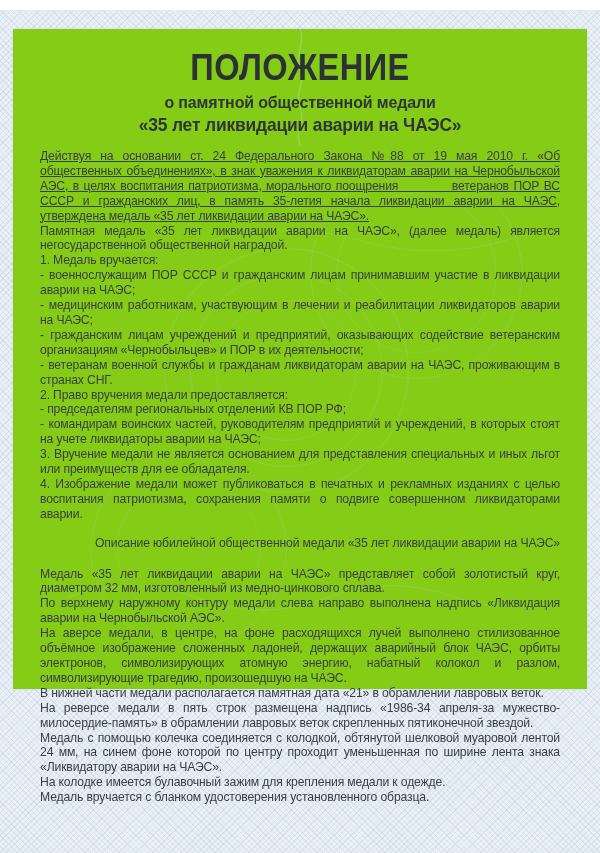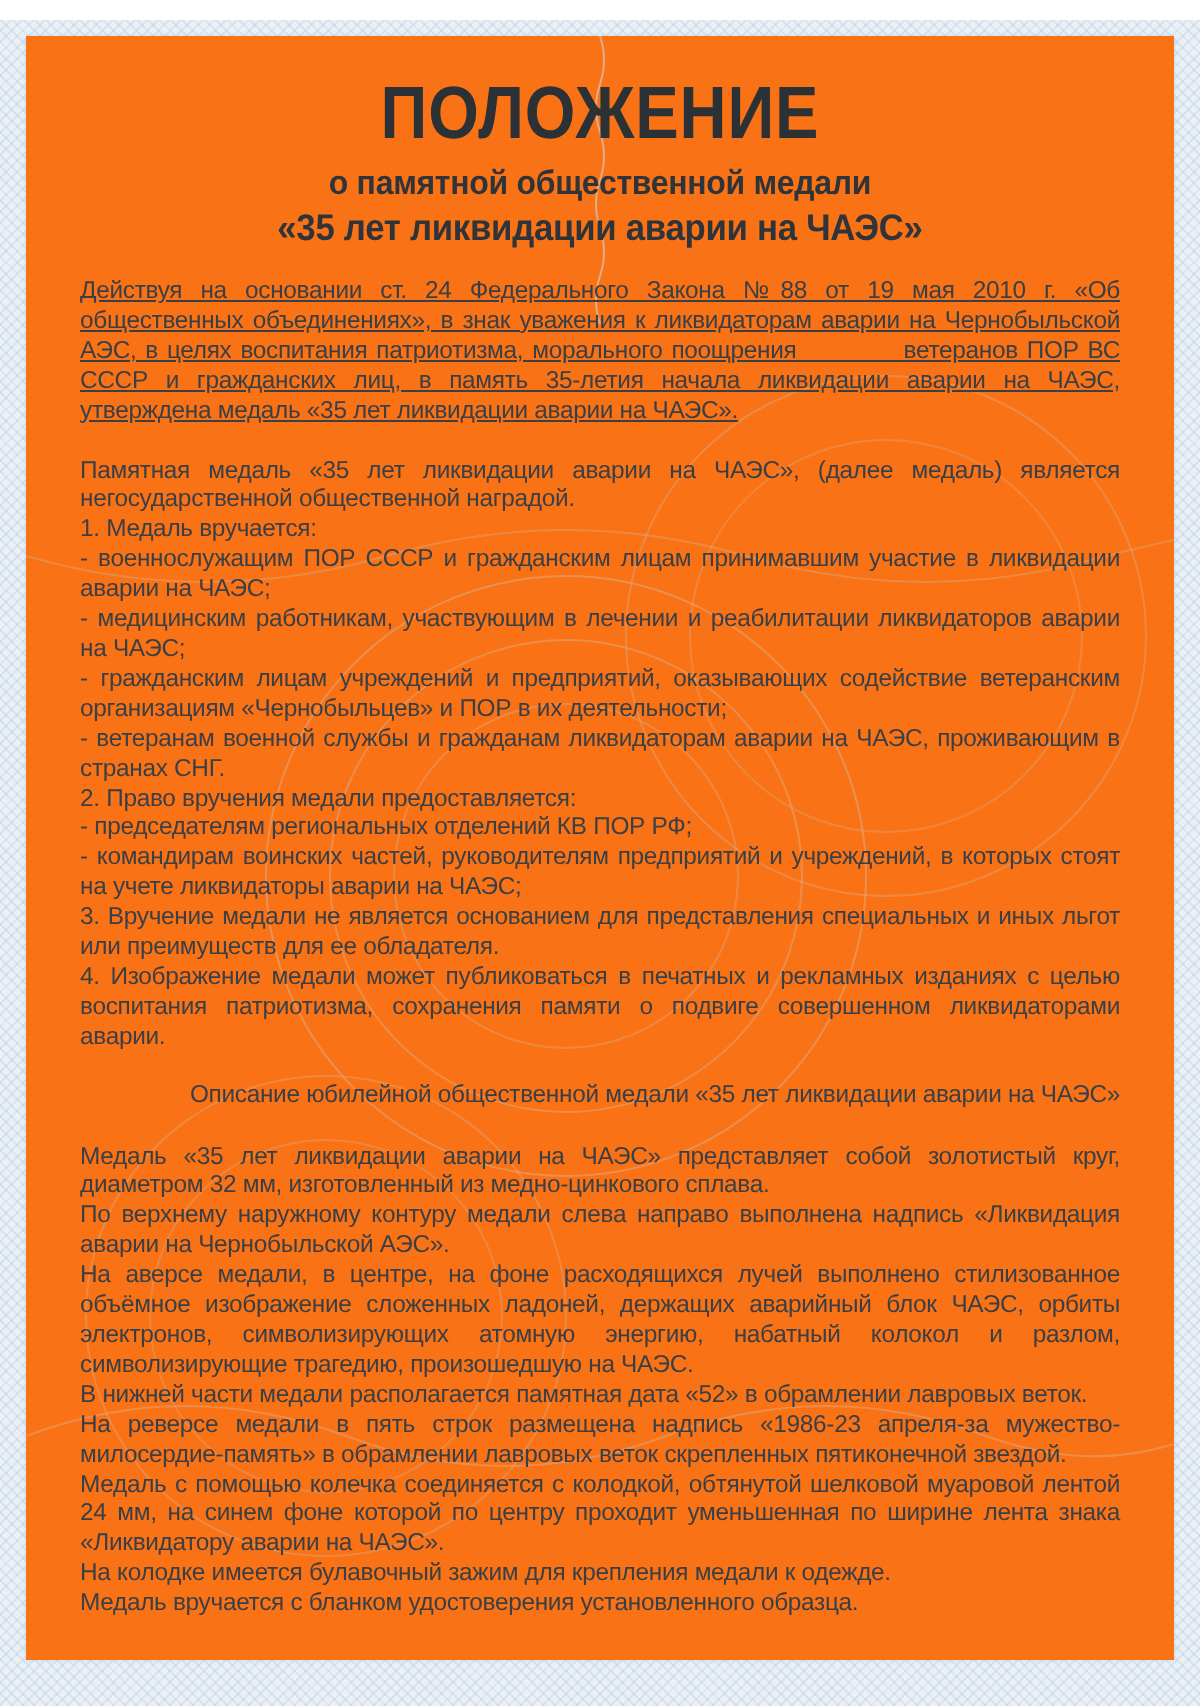--- a/index.html
+++ b/index.html
@@ -18,23 +18,23 @@
     left:0; right:0; top:10px; bottom:0;
     background-color:#eaf0f6;
     background-image:
       repeating-linear-gradient(45deg,  rgba(176,199,220,0.30) 0 1px, transparent 1px 4px),
       repeating-linear-gradient(-45deg, rgba(176,199,220,0.30) 0 1px, transparent 1px 4px);
   }
 
   
   .doc {
     position:absolute;
-    left:13px; top:18px;
-    width:574px; height:812px;
-    background:#f97316;
+    left:13px; top:29px;
+    width:574px; height:660px;
+    background:#84cc16;
     box-shadow:0 0 2px rgba(140,170,195,0.35);
   }
 
   .guilloche {
     position:absolute; inset:0;
     width:100%; height:100%;
     pointer-events:none;
   }
 
   .content {
@@ -65,21 +65,21 @@
     transform:scaleX(0.94);
     transform-origin:center;
   }
   .subtitle1 { margin-top:6px; font-size:17px; line-height:19px; }
   .subtitle2 { margin-top:2px; font-size:18.5px; line-height:21px; }
 
   .para { margin:0; text-align:justify; }
 
   .intro { margin-top:14px;text-decoration:underline; }
 
-  .rules { margin-top:15px; }
+  .rules { }
 
   .desc-heading { margin:14px 0; text-align:right; }
 
   .description { margin-top:16px; }
 </style>
 </head>
 <body>
 
 <div class="page">
 
@@ -123,22 +123,22 @@
         <p class="para">3. Вручение медали не является основанием для представления специальных и иных льгот или преимуществ для ее обладателя.</p>
         <p class="para">4. Изображение медали может публиковаться в печатных и рекламных изданиях с целью воспитания патриотизма, сохранения памяти о подвиге совершенном ликвидаторами аварии.</p>
       </div>
 
       <p class="para desc-heading">Описание юбилейной общественной медали «35 лет ликвидации аварии на ЧАЭС»</p>
 
       <div class="description">
         <p class="para">Медаль «35 лет ликвидации аварии на ЧАЭС» представляет собой золотистый круг, диаметром 32 мм, изготовленный из медно-цинкового сплава.</p>
         <p class="para">По верхнему наружному контуру медали слева направо выполнена надпись «Ликвидация аварии на Чернобыльской АЭС».</p>
         <p class="para">На аверсе медали, в центре, на фоне расходящихся лучей выполнено стилизованное объёмное изображение сложенных ладоней, держащих аварийный блок ЧАЭС, орбиты электронов, символизирующих атомную энергию, набатный колокол и разлом, символизирующие трагедию, произошедшую на ЧАЭС.</p>
-        <p class="para">В нижней части медали располагается памятная дата «52» в обрамлении лавровых веток.</p>
-        <p class="para">На реверсе медали в пять строк размещена надпись «1986-23 апреля-за мужество-милосердие-память» в обрамлении лавровых веток скрепленных пятиконечной звездой.</p>
+        <p class="para">В нижней части медали располагается памятная дата «21» в обрамлении лавровых веток.</p>
+        <p class="para">На реверсе медали в пять строк размещена надпись «1986-34 апреля-за мужество-милосердие-память» в обрамлении лавровых веток скрепленных пятиконечной звездой.</p>
         <p class="para">Медаль с помощью колечка соединяется с колодкой, обтянутой шелковой муаровой лентой 24 мм, на синем фоне которой по центру проходит уменьшенная по ширине лента знака «Ликвидатору аварии на ЧАЭС».</p>
         <p class="para">На колодке имеется булавочный зажим для крепления медали к одежде.</p>
         <p class="para">Медаль вручается с бланком удостоверения установленного образца.</p>
       </div>
 
     </div>
   </div>
 </div>
 
 </body></html>

